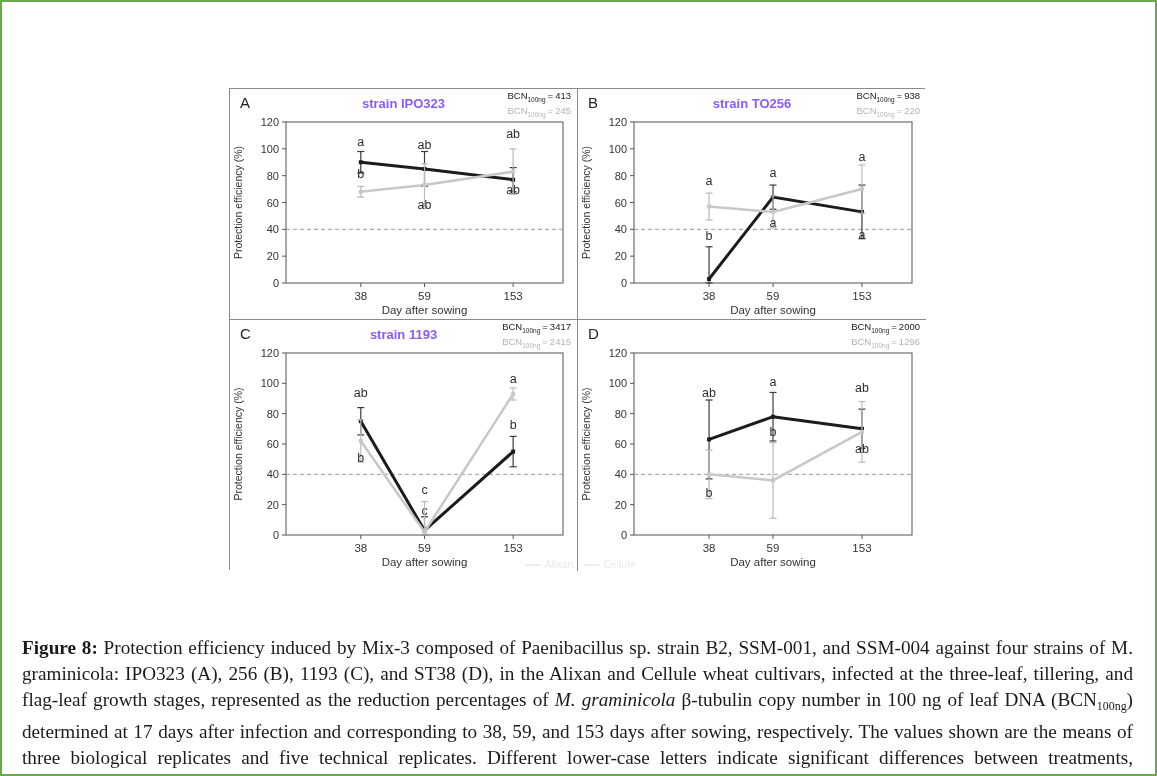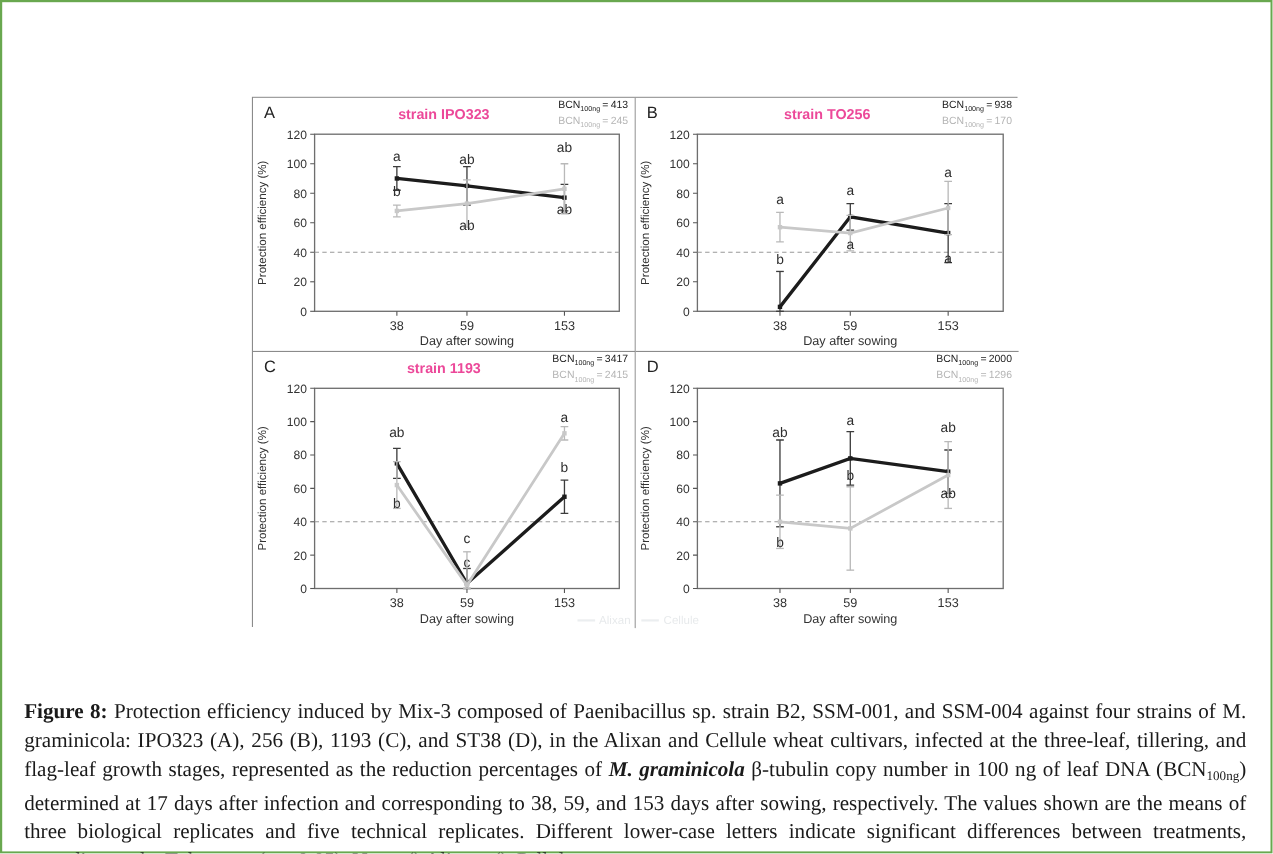--- a/index.html
+++ b/index.html
@@ -8,37 +8,37 @@
   .page{position:absolute;inset:0;border:2px solid #69a84f;background:#fff;}
   .figure-grid{position:absolute;left:227px;top:86px;width:696px;height:482px;
       display:grid;grid-template-columns:348px 348px;grid-template-rows:231px 251px;
       border:1px solid #8b8b8b;box-sizing:border-box;background:#fff;}
   .panel{position:relative;box-sizing:border-box;display:flex;flex-direction:column;background:#fff;}
   .panel.bR{border-right:1px solid #8b8b8b;}
   .panel.bB{border-bottom:1px solid #8b8b8b;}
   .panel-head{position:relative;height:27px;flex:none;}
   .panel-letter{position:absolute;left:10px;top:5px;font-size:15px;font-weight:500;color:#222;}
   .panel-title{position:absolute;left:0;right:0;top:7px;text-align:center;
-      font-size:13px;font-weight:700;color:#ec4899;}
+      font-size:13px;font-weight:700;color:#8b5cf6;}
   .bcn{position:absolute;right:6px;top:1px;line-height:11px;text-align:left;}
   .bcn-line{font-size:9.5px;white-space:nowrap;}
   .bcn-line sub{font-size:6.5px;}
   .bcn-dark{color:#222;}
   .bcn-light{color:#b4b4b4;}
   .bcn-eq{margin:0 2px;}
   svg.plot{flex:1;width:100%;display:block;}
   .faint-legend{position:absolute;left:468px;top:556px;width:220px;display:flex;
       gap:10px;justify-content:center;opacity:0.16;font-size:10.5px;color:#6a7a86;}
   .faint-legend .dash{display:inline-block;width:16px;height:2px;background:#8b9aa4;
       vertical-align:middle;margin-right:4px;}
   .caption{position:absolute;left:20px;right:22px;top:614px;
       font-family:"Liberation Serif",serif;font-size:19.2px;line-height:26px;
       color:#1a1a1a;text-align:justify;}
   .caption .b{font-weight:700;}
-  .caption .i{font-style:italic;font-weight:bold;}
+  .caption .i{font-style:italic;}
   .caption .sub{font-size:0.62em;vertical-align:-0.35em;}
 </style>
 </head>
 <body>
 
 <div class="page">
 
   <div class="figure-grid">
 
     <section class="panel bR bB">
@@ -109,21 +109,21 @@
           <text x="283.14" y="22.099999999999994" text-anchor="middle" font-size="12.5" fill="#2e2e2e">ab</text>
         </svg>
     </section>
 
     <section class="panel bB">
       <div class="panel-head">
         <span class="panel-letter">B</span>
         <span class="panel-title">strain TO256</span>
         <div class="bcn">
           <div class="bcn-line bcn-dark"><span>BCN</span><sub>100ng</sub><span class="bcn-eq">=</span><span>938</span></div>
-          <div class="bcn-line bcn-light"><span>BCN</span><sub>100ng</sub><span class="bcn-eq">=</span><span>170</span></div>
+          <div class="bcn-line bcn-light"><span>BCN</span><sub>100ng</sub><span class="bcn-eq">=</span><span>220</span></div>
         </div>
       </div>
       <svg class="plot" viewBox="0 0 348 203">
           <rect x="56" y="6" width="278" height="161" fill="none" stroke="#6e6e6e" stroke-width="1.2"></rect>
           <line x1="52" y1="167" x2="56" y2="167" stroke="#555"></line>
           <text x="49" y="171" text-anchor="end" font-size="11" fill="#333">0</text>
           <line x1="52" y1="140.16666666666666" x2="56" y2="140.16666666666666" stroke="#555"></line>
           <text x="49" y="144.16666666666666" text-anchor="end" font-size="11" fill="#333">20</text>
           <line x1="52" y1="113.33333333333334" x2="56" y2="113.33333333333334" stroke="#555"></line>
           <text x="49" y="117.33333333333334" text-anchor="end" font-size="11" fill="#333">40</text>

